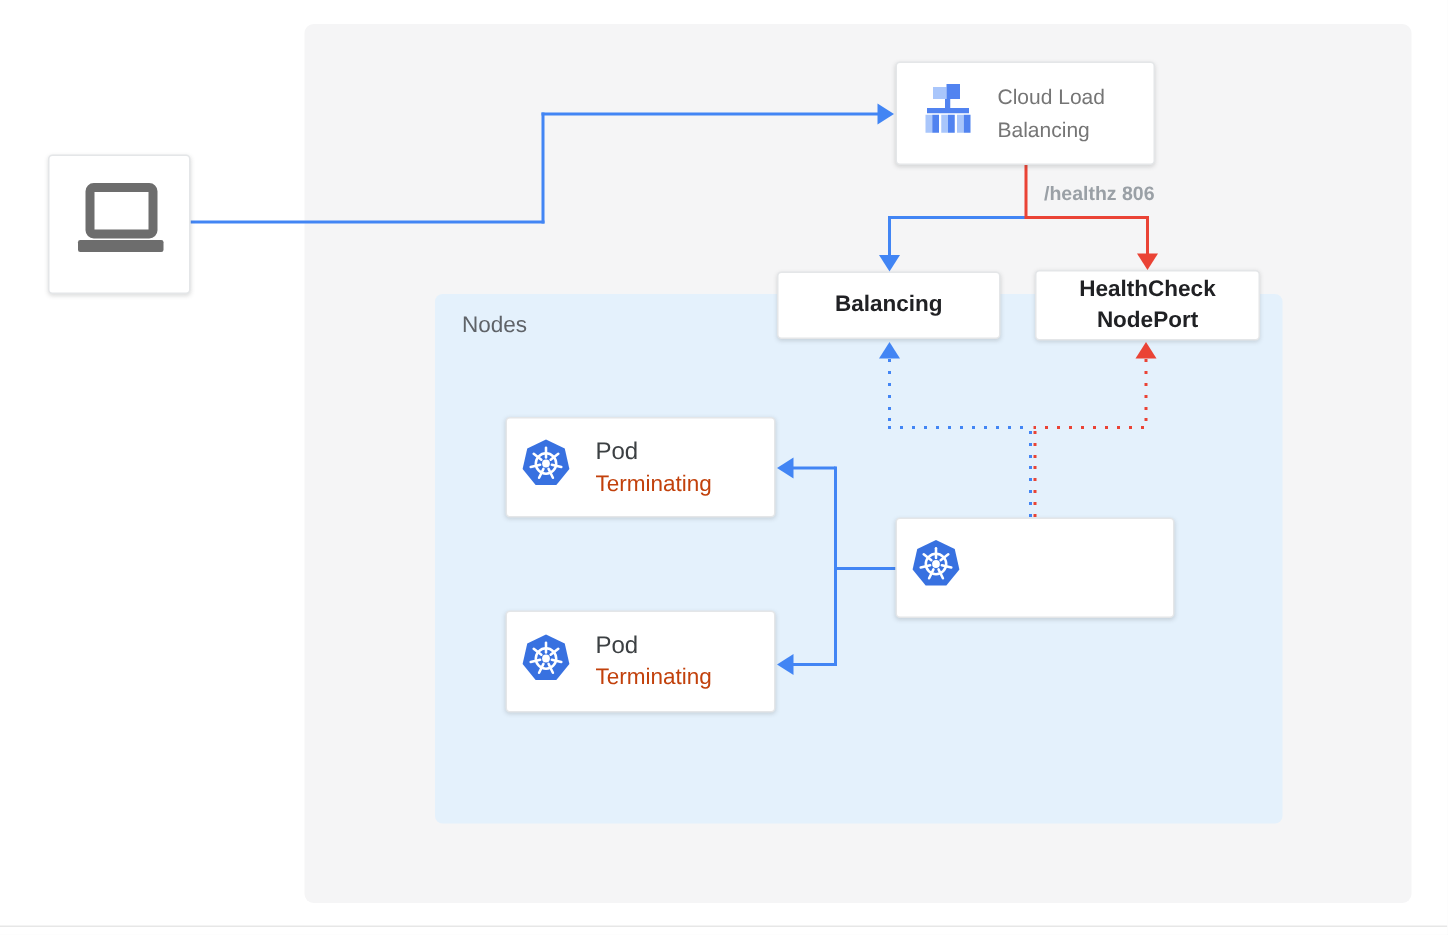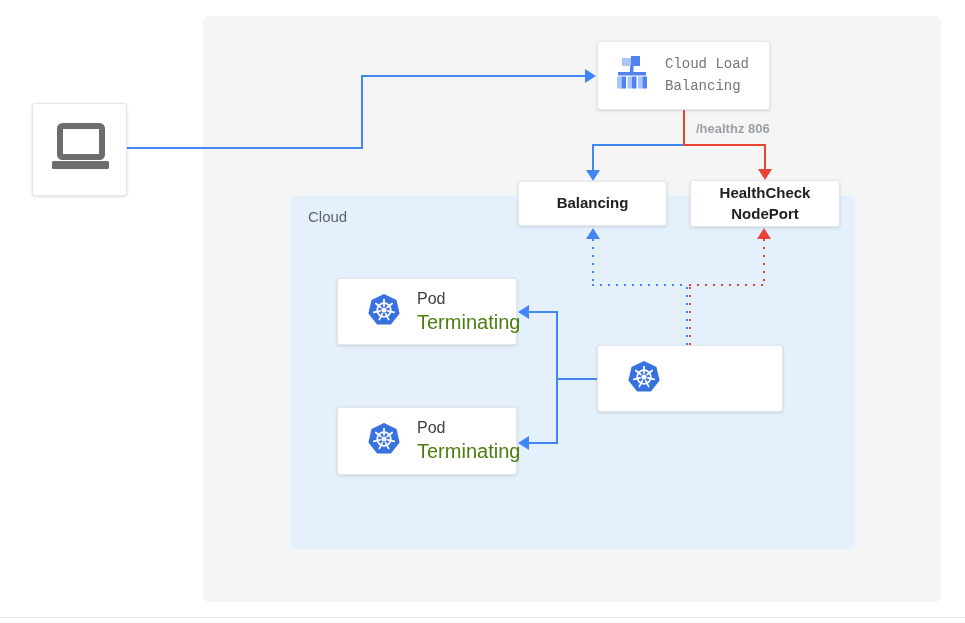--- a/index.html
+++ b/index.html
@@ -7,31 +7,31 @@
   #canvas{position:relative;width:965px;height:623px;background:#fff;overflow:hidden;}
 
   .panel{position:absolute;border-radius:6px;}
   .panel-outer{left:203px;top:16px;width:738px;height:586px;background:#f5f5f6;}
   .panel-nodes{left:290px;top:196px;width:565px;height:353px;background:#e4f1fc;border-radius:5px;}
   .nodes-label{position:absolute;left:308px;top:208px;font-size:15px;color:#5f6368;}
 
   .card{position:absolute;background:#fff;border:1px solid #e4e6e8;border-radius:3px;
         box-shadow:0 1px 3px rgba(60,64,67,.18);box-sizing:border-box;display:flex;align-items:center;z-index:4;}
   .card-laptop{left:32px;top:103px;width:95px;height:93px;justify-content:center;}
-  .card-clb{left:597px;top:41px;width:173px;height:69px;padding:0 10px 0 14px;gap:13px;font-family:Liberation Mono, monospace;}
+  .card-clb{left:597px;top:41px;width:173px;height:69px;padding:0 10px 0 14px;gap:13px;}
   .clb-label{font-size:14px;color:#757575;line-height:1.55;width:84px;}
   .card-port{justify-content:center;text-align:center;font-weight:bold;font-size:15px;color:#202124;line-height:1.35;}
   .card-nodeport{left:518px;top:181px;width:149px;height:45px;}
   .card-hc{left:690px;top:180px;width:150px;height:47px;padding:0 0;}
-  .card-entity{padding-left:28px;gap:15px;}
+  .card-entity{padding-left:8px;gap:15px;}
   .card-pod1{left:337px;top:278px;width:180px;height:67px;}
   .card-pod2{left:337px;top:407px;width:180px;height:68px;}
   .card-kproxy{left:597px;top:345px;width:186px;height:67px;}
   .entity-title{font-size:16px;color:#3c4043;}
-  .entity-sub{font-size:20px;color:#4d7c0f;margin-top:3px;}
+  .entity-sub{font-size:15px;color:#c2410c;margin-top:3px;}
 
   .healthz{position:absolute;left:696px;top:121px;font-size:13px;font-weight:bold;color:#9aa0a6;z-index:3;}
 
   .line{position:absolute;z-index:2;}
   .blue{background:#4285f4;}
   .red{background:#ea4335;}
   .dh-blue{background:repeating-linear-gradient(to right,#4285f4 0 2px,transparent 2px 8px);}
   .dv-blue{background:repeating-linear-gradient(to bottom,#4285f4 0 2px,transparent 2px 8px);}
   .dh-red{background:repeating-linear-gradient(to right,#ea4335 0 2px,transparent 2px 8px);}
   .dv-red{background:repeating-linear-gradient(to bottom,#ea4335 0 2px,transparent 2px 8px);}
@@ -46,21 +46,21 @@
 
   .bottom-divider{position:absolute;left:0;top:617px;width:965px;height:1px;background:#e7e7e7;}
 </style>
 </head>
 <body>
 
 <div id="canvas">
 
   <div class="panel panel-outer"></div>
   <div class="panel panel-nodes"></div>
-  <div class="nodes-label">Cloud</div>
+  <div class="nodes-label">Nodes</div>
 
   <div class="line blue" style="left:127px;top:147px;width:236px;height:2px;"></div>
   <div class="line blue" style="left:361px;top:75px;width:2px;height:74px;"></div>
   <div class="line blue" style="left:361px;top:75px;width:226px;height:2px;"></div>
   <div class="ah ah-right-blue" style="left:585px;top:69px;"></div>
 
   <div class="line red" style="left:683px;top:110px;width:2px;height:36px;"></div>
   <div class="line blue" style="left:592px;top:144px;width:92px;height:2px;"></div>
   <div class="line red" style="left:683px;top:144px;width:83px;height:2px;"></div>
   <div class="line blue" style="left:592px;top:144px;width:2px;height:28px;"></div>

